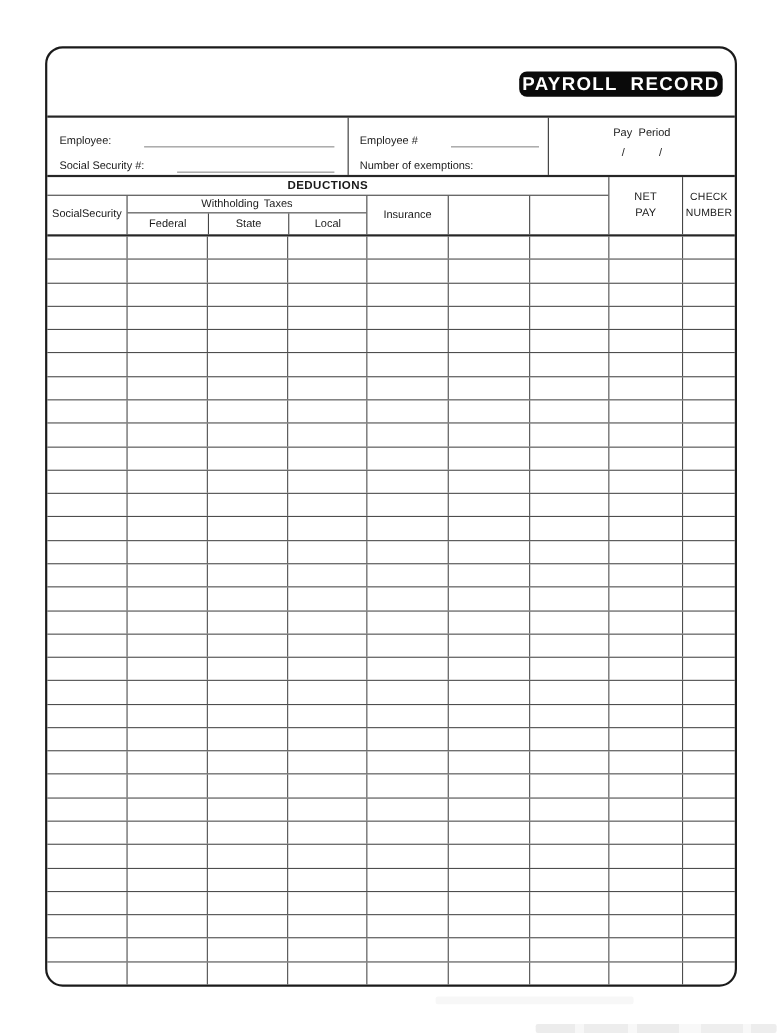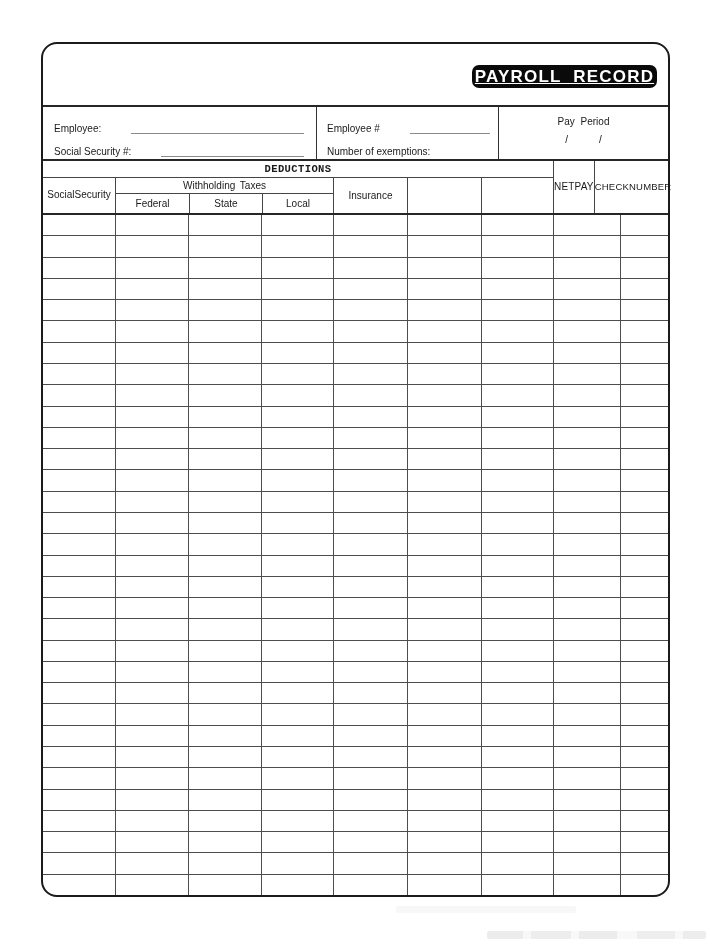--- a/index.html
+++ b/index.html
@@ -11,21 +11,21 @@
   .form{
     position:absolute;left:41px;top:42px;width:629px;height:855px;
     box-sizing:border-box;border:2px solid #1b1b1b;border-radius:16px;
     background:#fff;display:flex;flex-direction:column;
   }
   
   .form-top{flex:none;height:61px;position:relative;}
   .title-box{
     position:absolute;left:429px;top:21px;width:185px;height:23px;
     border-radius:7px;display:flex;align-items:center;justify-content:center;
-    font-weight:bold;font-size:17px;letter-spacing:1.2px;word-spacing:6px;text-decoration:underline;
+    font-weight:bold;font-size:17px;letter-spacing:1.2px;word-spacing:6px;
   }
   
   .info-section{
     flex:none;height:54px;box-sizing:border-box;border-top:2px solid #262626;
     display:flex;font-size:10px;
   }
   .info-cell{box-sizing:border-box;height:100%;}
   .info-left{width:273px;padding:6px 12px 0 11px;}
   .info-mid{width:182px;border-left:1.5px solid #333;padding:6px 8px 0 10px;}
   .info-marital{width:64px;border-left:1.5px solid #333;padding:8px 0 0 9px;}
@@ -40,38 +40,38 @@
   
   .thead{
     flex:none;height:56px;box-sizing:border-box;
     border-top:2px solid #262626;border-bottom:2px solid #262626;
     display:flex;font-size:10px;
   }
   .head-left{width:510px;flex:none;display:flex;flex-direction:column;box-sizing:border-box;}
   .deductions-band{
     flex:none;height:17px;box-sizing:border-box;border-bottom:1px solid #454545;
     display:flex;align-items:center;justify-content:center;
-    font-weight:bold;font-size:10.5px;letter-spacing:.4px;font-family:Liberation Mono, monospace;
+    font-weight:bold;font-size:10.5px;letter-spacing:.4px;
   }
   .sub-head{flex:1;display:flex;}
   .sub-head>div{box-sizing:border-box;}
   .sh-ss{width:72px;display:flex;flex-direction:row;align-items:center;justify-content:center;line-height:12.5px;}
   .wt-group{width:218px;border-left:1px solid #454545;display:flex;flex-direction:column;}
   .wt-label{flex:none;height:16px;box-sizing:border-box;border-bottom:1px solid #454545;display:flex;align-items:center;justify-content:center;word-spacing:2px;}
   .wt-cols{flex:1;display:flex;}
   .wt-cols>div{box-sizing:border-box;display:flex;align-items:center;justify-content:center;}
   .wt-federal{width:73px;}
   .wt-state{width:73px;border-left:1px solid #454545;}
   .wt-local{flex:1;border-left:1px solid #454545;}
   .sh-ins{width:74px;border-left:1px solid #454545;display:flex;align-items:center;justify-content:center;}
   .sh-blank1{width:74px;border-left:1px solid #454545;}
   .sh-blank2{flex:1;border-left:1px solid #454545;}
   .head-netpay,.head-check{
     box-sizing:border-box;border-left:1px solid #454545;
-    display:flex;flex-direction:row;align-items:center;justify-content:center;
+    display:flex;flex-direction:column;align-items:center;justify-content:center;
     line-height:14px;letter-spacing:.2px;
   }
   .head-netpay{width:67px;}
   .head-check{flex:1;font-size:9.5px;}
   
   .tbody{flex:1;display:flex;flex-direction:column;}
   .trow{flex:1;display:flex;}
   .trow + .trow{border-top:1px solid #4d4d4d;}
   .tcell{box-sizing:border-box;height:100%;}
   .tcell + .tcell{border-left:1px solid #4d4d4d;}

